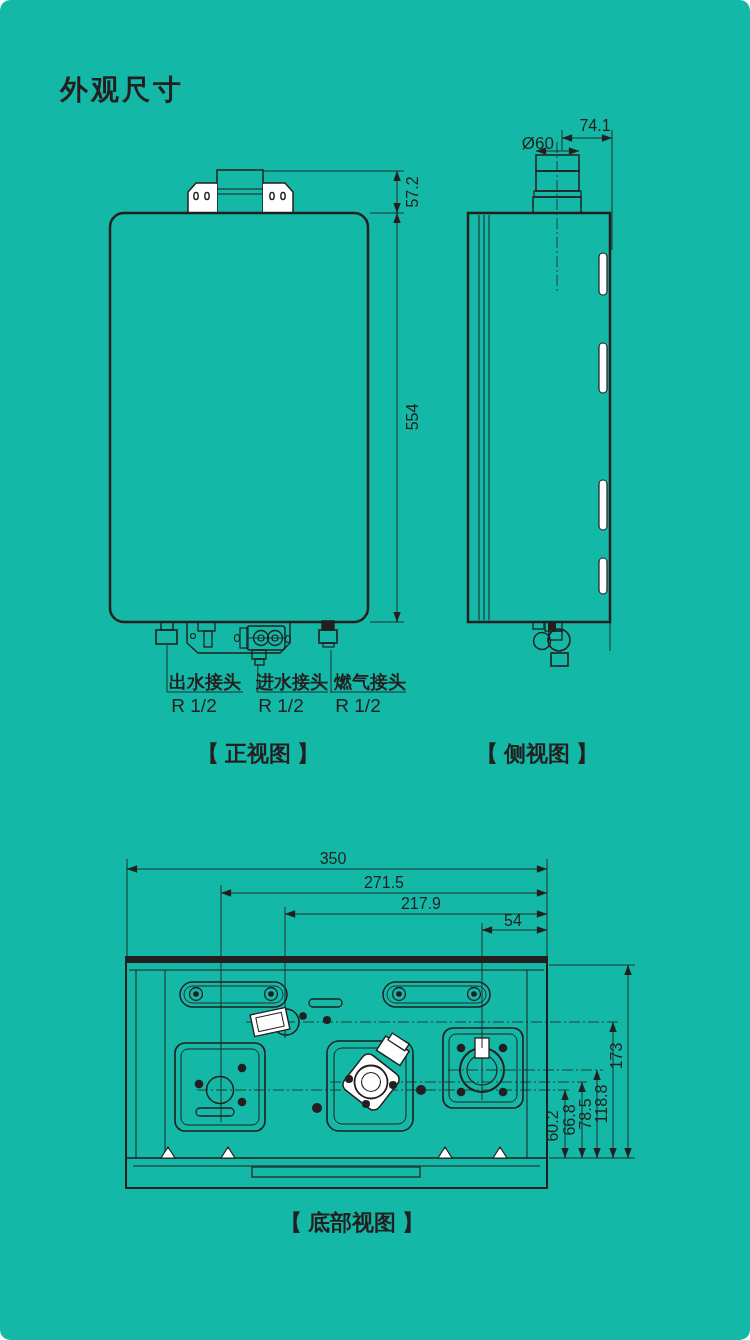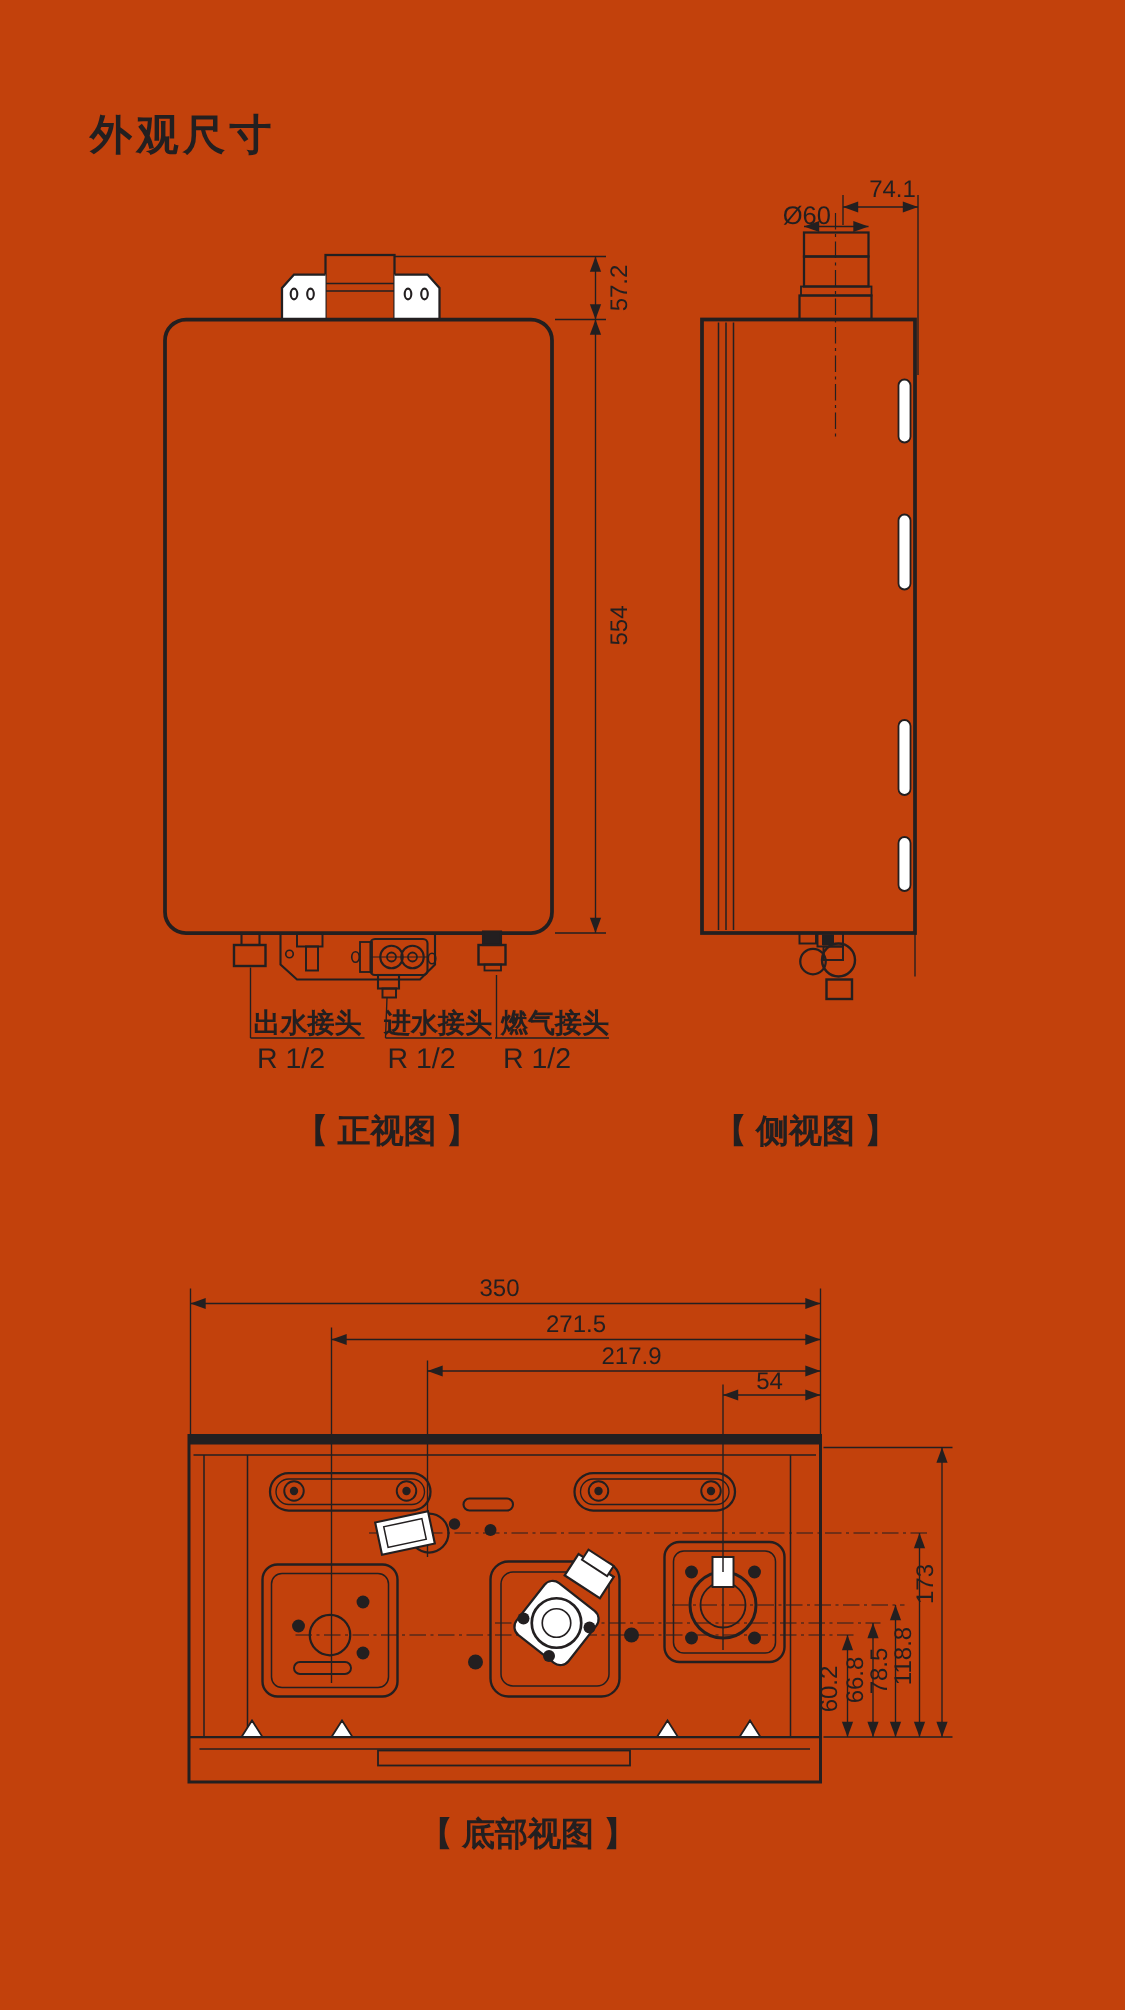--- a/index.html
+++ b/index.html
@@ -1,17 +1,17 @@
 <!DOCTYPE html>
 <html><head>
 <meta charset="utf-8">
 <style>
   html,body{margin:0;padding:0;background:#ffffff;}
-  .canvas{position:relative;width:750px;height:1340px;background:#c2410c;overflow:hidden;
-          font-family:"Liberation Sans","DejaVu Sans",sans-serif;}
+  .canvas{position:relative;width:750px;height:1340px;background:#14b8a6;overflow:hidden;
+          font-family:"Liberation Sans","DejaVu Sans",sans-serif;border-radius:10px;}
   svg{position:absolute;left:0;top:0;}
   svg text{fill:#231f20;font-family:"Liberation Sans","DejaVu Sans",sans-serif;}
   .dimtxt{font-size:16px;}
   .lbltxt{font-size:18px;font-weight:600;}
   .captxt{font-size:22px;font-weight:600;}
   .titletxt{font-size:28px;font-weight:700;letter-spacing:3px;}
 </style>
 </head>
 <body>
 

